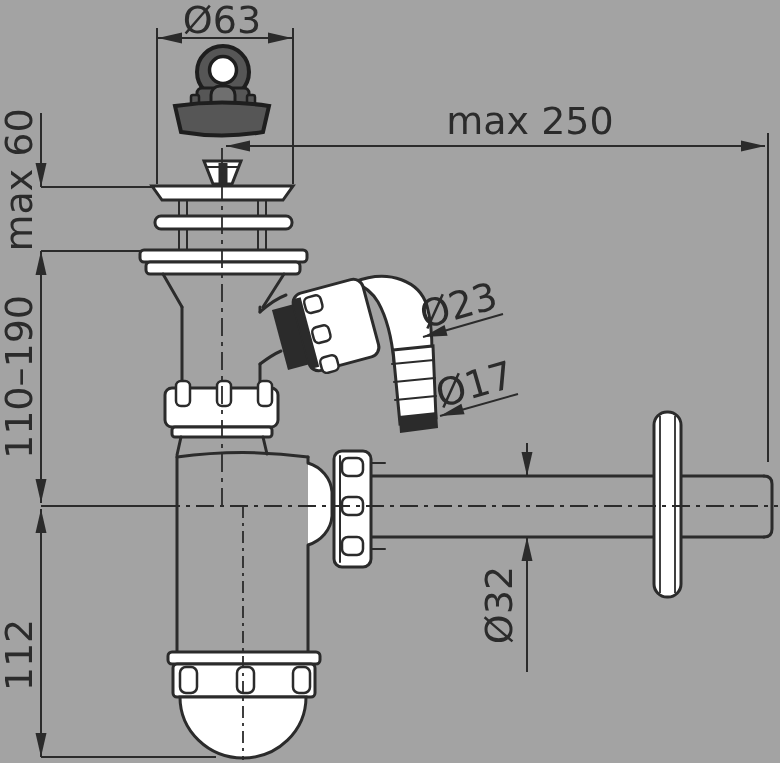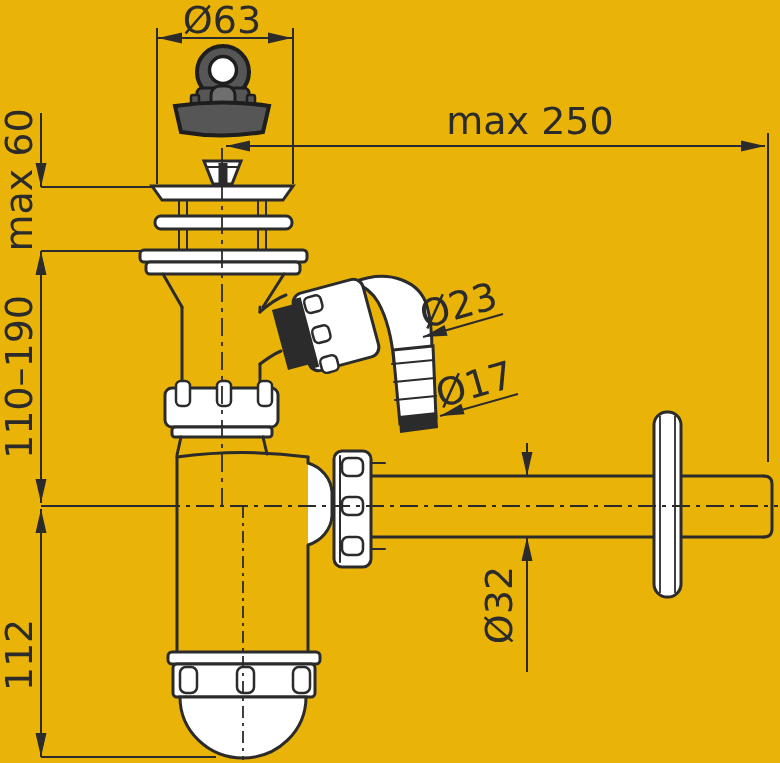--- a/index.html
+++ b/index.html
@@ -1,16 +1,16 @@
 <!DOCTYPE html>
 <html><head>
 <meta charset="utf-8">
 <style>
   html,body{margin:0;padding:0;background:#fff;}
-  .stage{position:relative;width:780px;height:763px;background:#eab308;overflow:hidden;}
+  .stage{position:relative;width:780px;height:763px;background:#a3a3a3;overflow:hidden;}
   svg{display:block;}
   text{font-family:"DejaVu Sans","Liberation Sans",sans-serif;font-size:38px;fill:#2b2b2b;}
   .ln{stroke:#2b2b2b;stroke-width:3;fill:none;stroke-linecap:round;}
   .lnthin{stroke:#2b2b2b;stroke-width:2;fill:none;stroke-linecap:round;}
   .wh{fill:#ffffff;stroke:#2b2b2b;stroke-width:3;}
   .whthin{fill:#ffffff;stroke:#2b2b2b;stroke-width:2.5;}
   .dim{stroke:#2b2b2b;stroke-width:2;fill:none;}
   .dark{fill:#2b2b2b;stroke:none;}
   .cl{stroke:#2b2b2b;stroke-width:1.8;fill:none;}
   .arrow{fill:#2b2b2b;stroke:none;}

